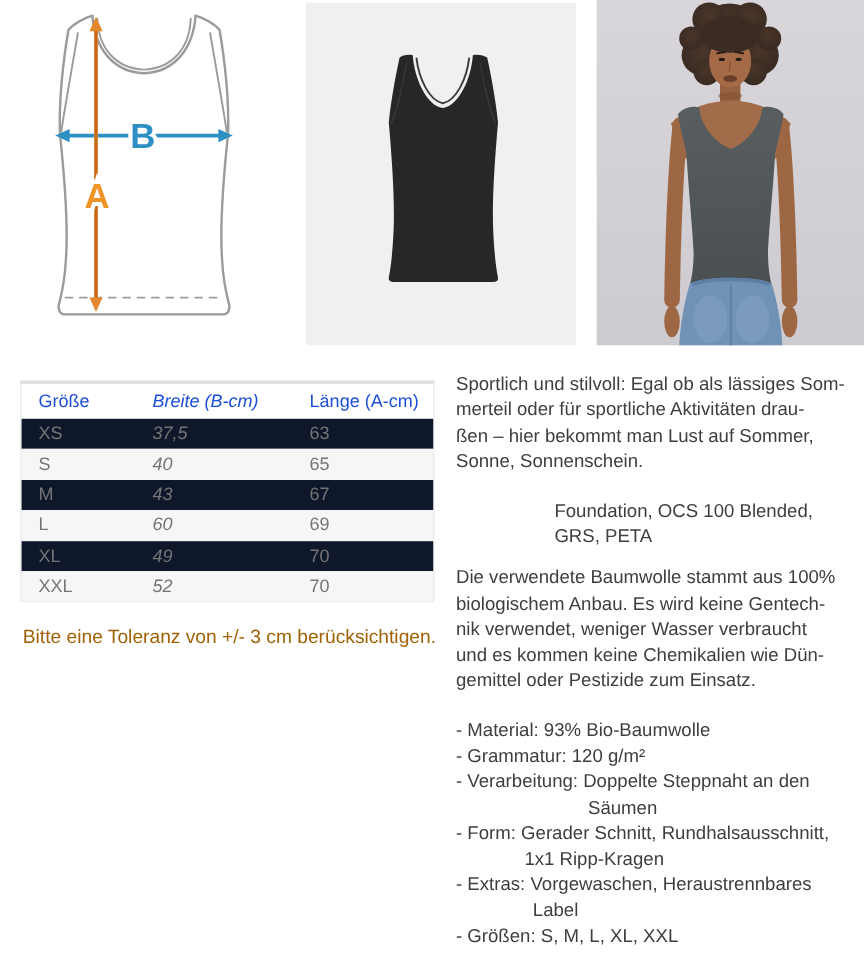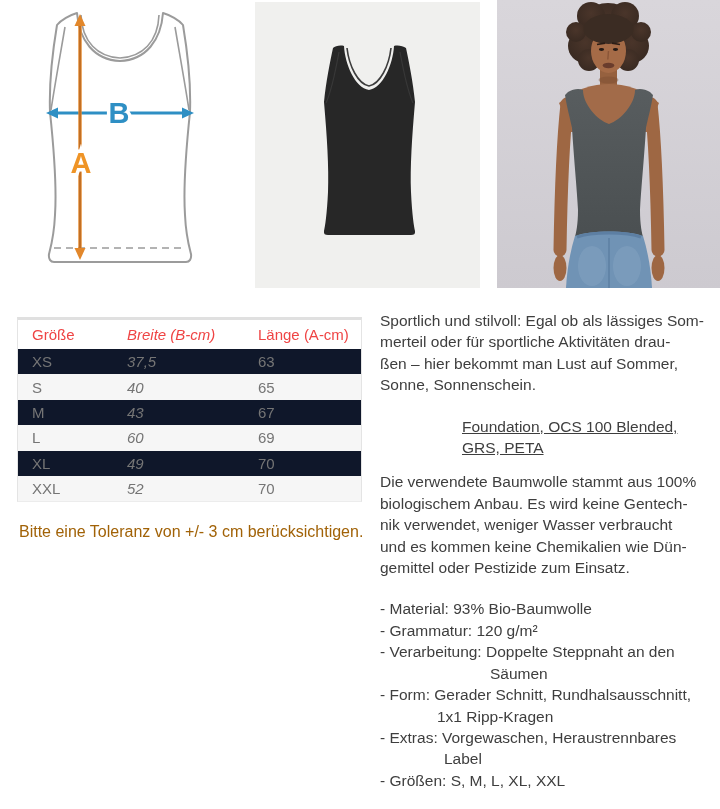--- a/index.html
+++ b/index.html
@@ -13,36 +13,36 @@
   .model-panel   { position:absolute; left:497px; top:0; width:223px; height:288px; }
   svg { display:block; }
   svg text { font-family:"Liberation Sans", sans-serif; }
 
   
   .size-table { position:absolute; left:17px; top:317px; width:345px;
                 border-top:3px solid #e0e0e0; border-left:1px solid #e4e4e4;
                 border-right:1px solid #e4e4e4; border-bottom:1px solid #ececec;
                 font-size:15px; color:#757575; }
   .trow { display:flex; align-items:center; height:25.4px; }
-  .trow.theader { height:29px; background:#ffffff; color:#ef4444; }
+  .trow.theader { height:29px; background:#ffffff; color:#1d4ed8; }
   .trow.stripe-dark  { background:#0f172a; }
   .trow.stripe-light { background:#f6f6f6; }
   .tc1 { width:109px; padding-left:14px; }
   .tc2 { width:131px;font-style:italic; }
   .tc3 { flex:1; }
 
   .tolerance { position:absolute; left:19px; top:523px; font-size:16px; color:#a16207; }
 
   
   .desc { position:absolute; left:380px; top:310px; width:336px;
           font-size:15.5px; line-height:21.4px; color:#3e3e3e; }
   .para { margin-bottom:20px; }
   .para:last-child { margin-bottom:0; }
   .line { white-space:nowrap; }
-  .ind-cert   { padding-left:82px;text-decoration:underline; }
+  .ind-cert   { padding-left:82px; }
   .ind-saumen { padding-left:110px; }
   .ind-form   { padding-left:57px; }
   .ind-label  { padding-left:64px; }
 </style>
 </head>
 <body>
 
 <div class="page">
 
   <div class="diagram-panel">

